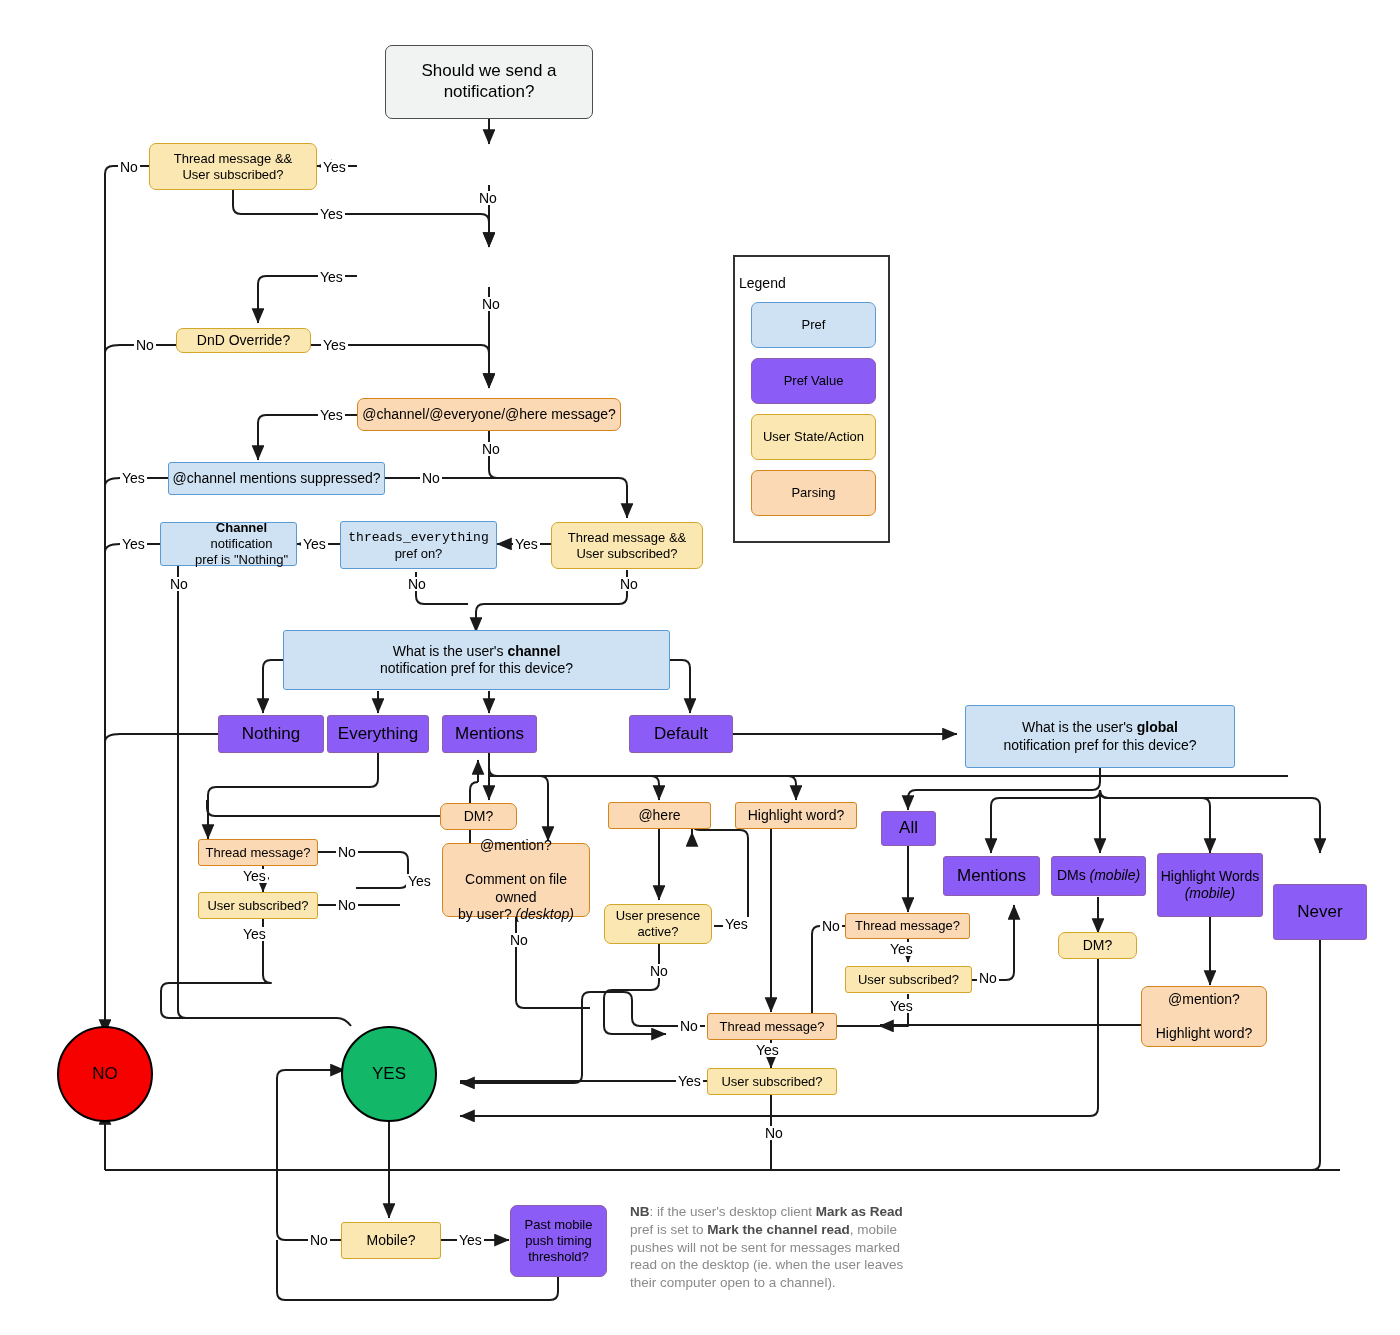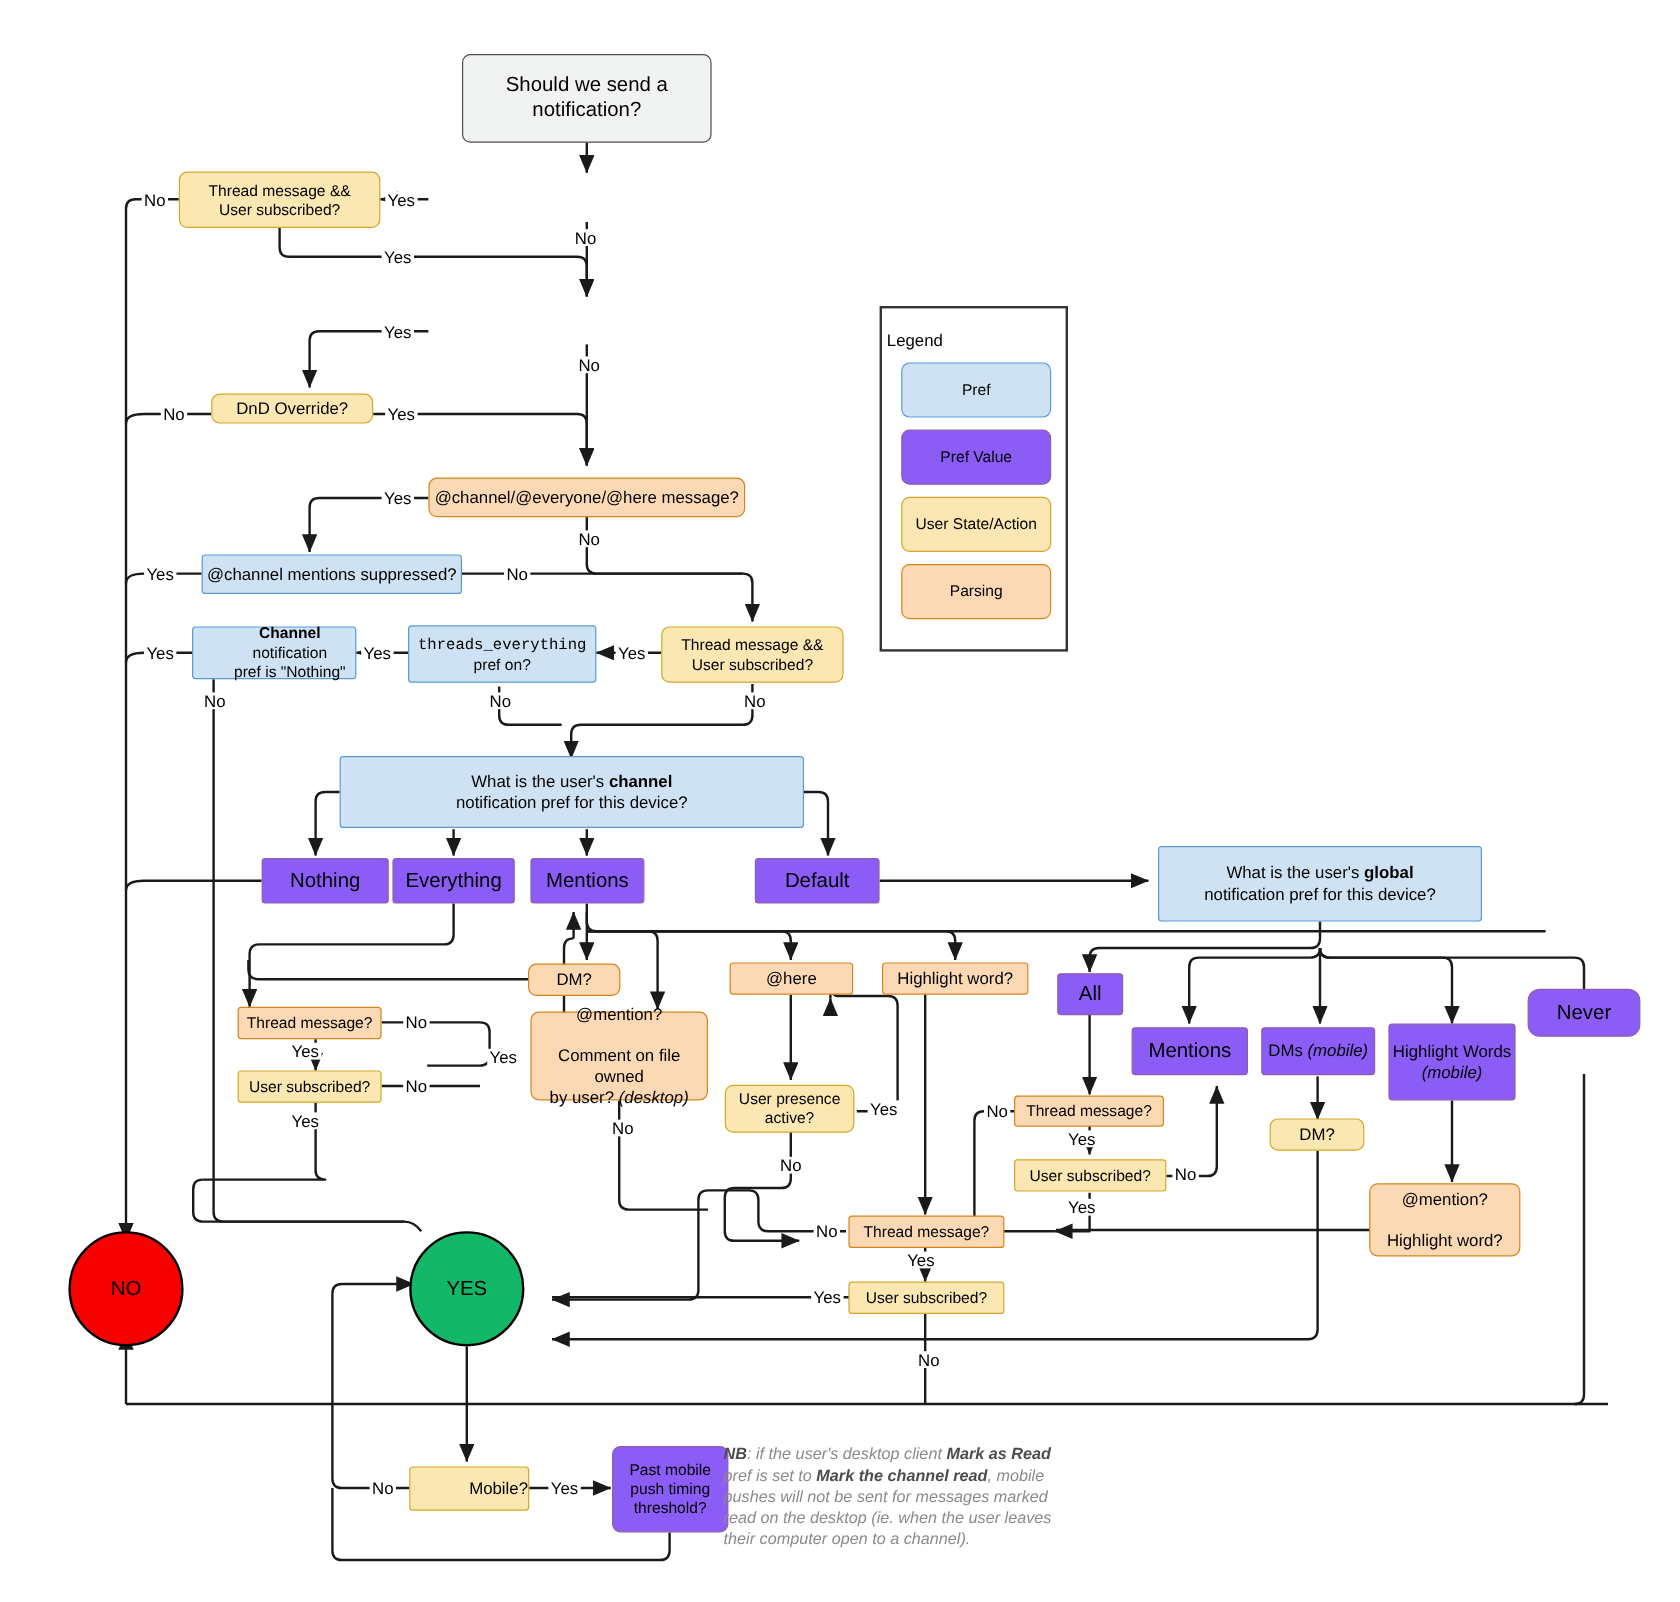--- a/index.html
+++ b/index.html
@@ -270,21 +270,21 @@
     <span>
       <span>DMs </span><i>(mobile)</i>
     </span>
   </div>
   <div class="node sq n-prefval" style="left:1157px;top:853px;width:106px;height:64px;font-size:14px;">
     <span>
       <span>Highlight Words</span><br>
       <i>(mobile)</i>
     </span>
   </div>
-  <div class="node sq n-prefval" style="left:1273px;top:824px;width:94px;height:40px;font-size:17px;border-radius:10px;">
+  <div class="node sq n-prefval" style="left:1273px;top:884px;width:94px;height:56px;font-size:17px;">
     <span>Never</span>
   </div>
 
   <div class="node rnd n-parse" style="left:440px;top:803px;width:77px;height:27px;font-size:14px;">
     <span>DM?</span>
   </div>
 
   <div class="node rnd n-parse" style="left:442px;top:843px;width:148px;height:74px;font-size:14px;">
     <span>
       <span>@mention?</span><br><br>
@@ -333,21 +333,21 @@
     <span>DM?</span>
   </div>
 
   <div class="node rnd n-parse" style="left:1141px;top:986px;width:126px;height:61px;font-size:14px;">
     <span>
       <span>@mention?</span><br><br>
       <span>Highlight word?</span>
     </span>
   </div>
 
-  <div class="node sq n-user" style="left:341px;top:1222px;width:100px;height:37px;font-size:14px;justify-content:flex-end;">
+  <div class="node sq n-user" style="left:341px;top:1222px;width:100px;height:37px;font-size:14px;">
     <span>Mobile?</span>
   </div>
 
   <div class="node rnd n-prefval" style="left:510px;top:1205px;width:97px;height:72px;font-size:13px;">
     <span>
       <span>Past mobile</span><br>
       <span>push timing</span><br>
       <span>threshold?</span>
     </span>
   </div>
@@ -413,21 +413,21 @@
       <span>Pref Value</span>
     </div>
     <div class="node rnd n-user" style="left:16px;top:157px;width:125px;height:46px;font-size:13px;">
       <span>User State/Action</span>
     </div>
     <div class="node rnd n-parse" style="left:16px;top:213px;width:125px;height:46px;font-size:13px;">
       <span>Parsing</span>
     </div>
   </div>
 
-  <div class="note" style="left:603px;top:1203px;width:300px;font-size:13.5px;font-style:italic;">
+  <div class="note" style="left:630px;top:1203px;width:300px;font-size:13.5px;">
     <b>NB</b><span>: if the user's desktop client </span><b>Mark as Read</b><br>
     <span>pref is set to </span><b>Mark the channel read</b><span>, mobile</span><br>
     <span>pushes will not be sent for messages marked</span><br>
     <span>read on the desktop (ie. when the user leaves</span><br>
     <span>their computer open to a channel).</span>
   </div>
 
 </div>
 
 </body></html>

